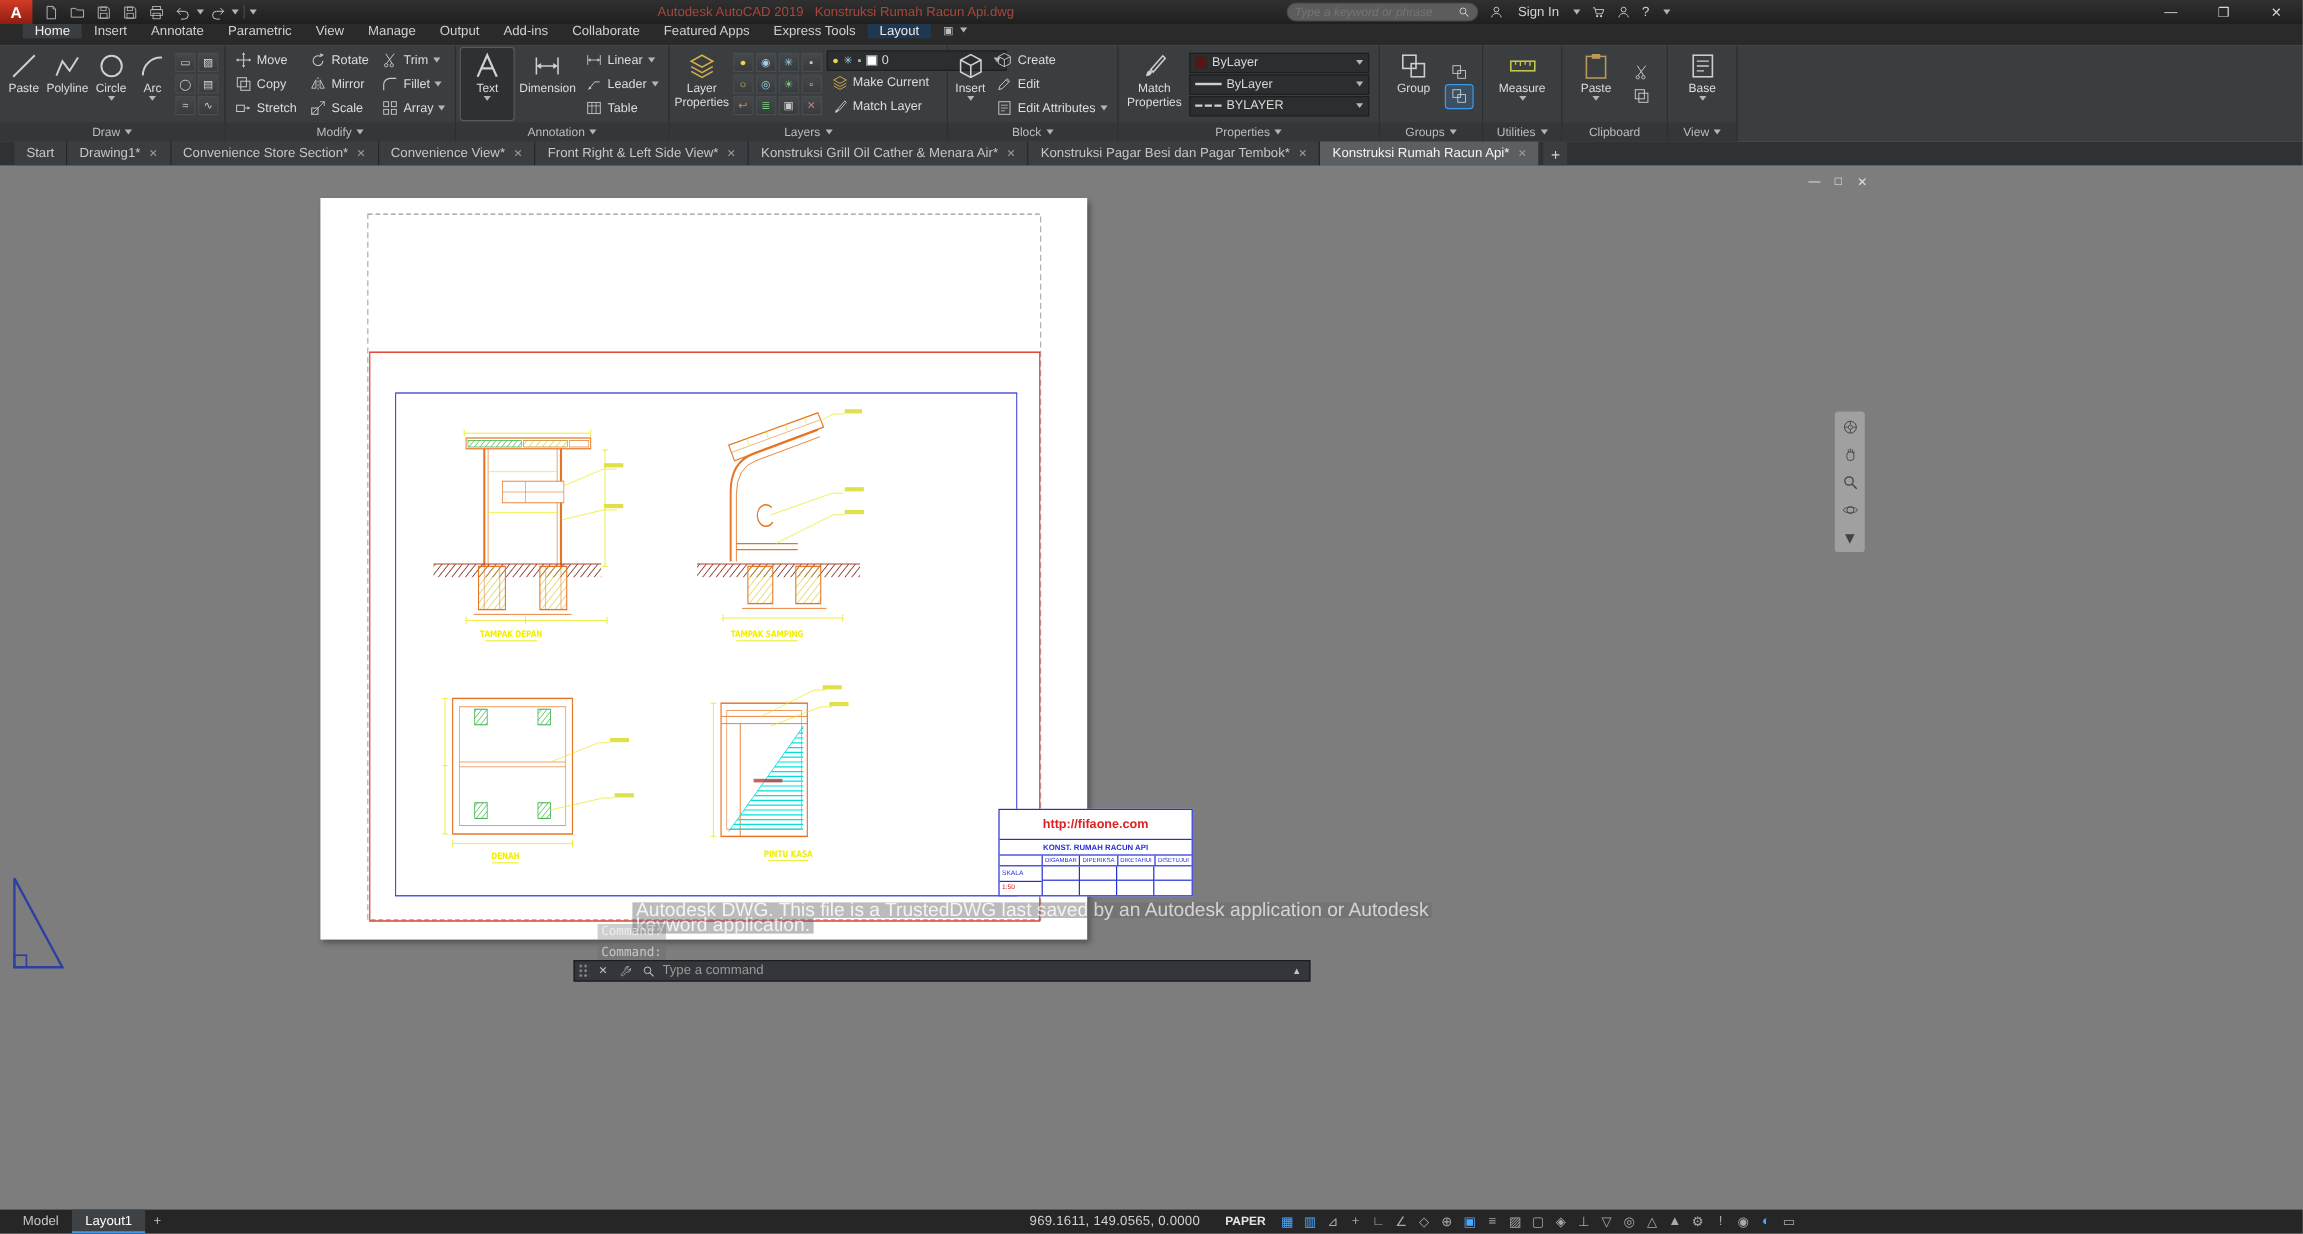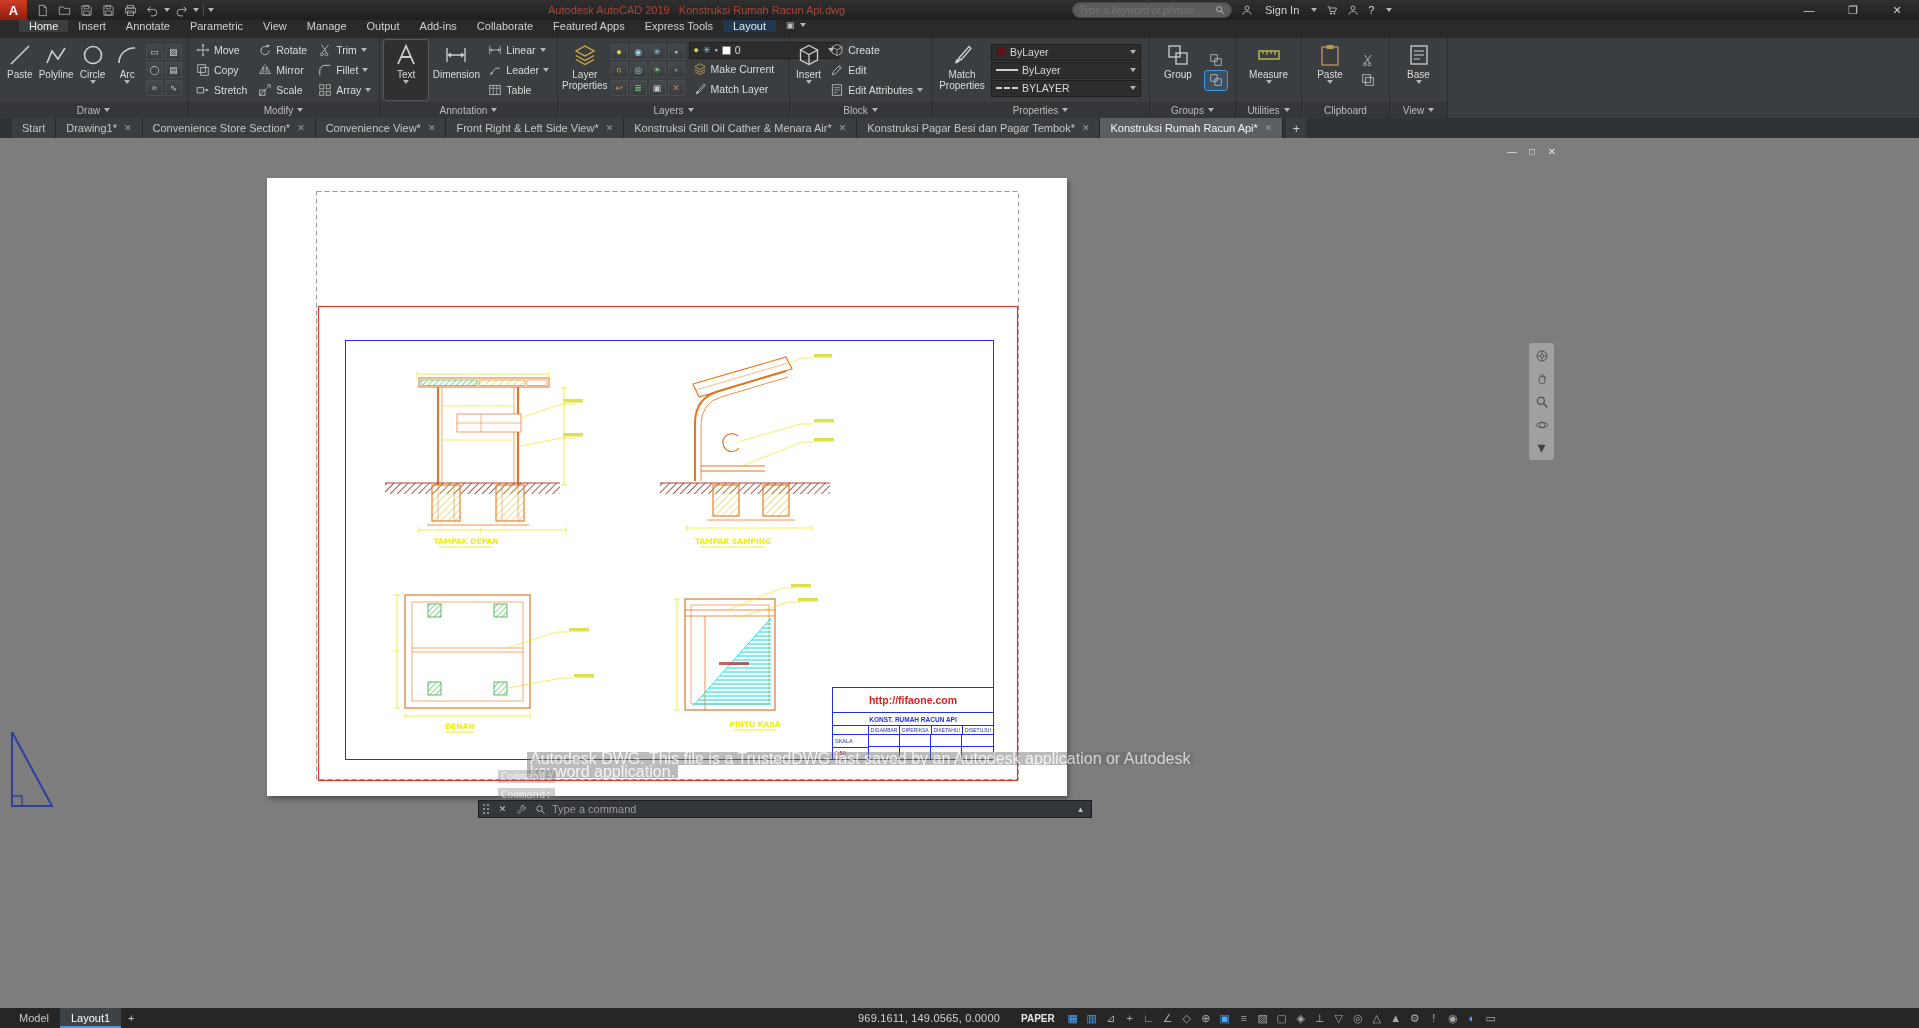--- a/index.html
+++ b/index.html
@@ -51,21 +51,21 @@
 .mi{width:17px;height:16px;border:1px solid #4a4d50;background:linear-gradient(#45484b,#393c3f);display:flex;align-items:center;justify-content:center;font-size:9px}
 .dline{display:inline-block;width:22px;height:0;border-top:2px solid #cfcfcf}
 
 .doctabs{height:20px;background:#2f3234;display:flex;align-items:stretch;padding-left:12px}
 .dtab{display:flex;align-items:center;gap:7px;padding:0 10px;background:#3a3e40;border-right:1px solid #242628;color:#c6c6c6;font-size:11px}
 .dtab.active{background:#5b5f61;color:#f4f4f4}
 .dtab .x{font-size:9px;color:#9e9e9e}
 .dtab-add{width:20px;display:flex;align-items:center;justify-content:center;background:#3a3e40;color:#cfcfcf;font-size:13px;margin-left:3px}
 
 .canvas{position:relative;width:1919px;height:870px;background:#7d7d7d;overflow:hidden}
-.paper{position:absolute;left:267px;top:40px;width:800px;height:618px;background:#fff;box-shadow:2px 3px 5px rgba(0,0,0,.35)}
+.paper{position:absolute;left:267px;top:27px;width:639px;height:618px;background:#fff;box-shadow:2px 3px 5px rgba(0,0,0,.35)}
 .dwg{position:absolute;inset:0;width:100%;height:100%}
 .dwg text{fill:#f0f000;font-size:7.5px;font-weight:bold;text-anchor:middle;font-family:"DejaVu Sans",sans-serif}
 
 .tblock{position:absolute;left:565px;top:509px;width:162px;height:73px;border:1.5px solid #2430d8;background:#fff;display:flex;flex-direction:column;font-family:Liberation Sans, sans-serif}
 .tb-web{height:25px;border-bottom:1px solid #2430d8;color:#e02020;font-weight:bold;font-size:10.5px;display:flex;align-items:center;justify-content:center}
 .tb-proj{height:13px;border-bottom:1px solid #2430d8;color:#2430d8;font-weight:bold;font-size:6.5px;display:flex;align-items:center;justify-content:center}
 .tb-head{height:9px;display:flex;border-bottom:1px solid #2430d8}
 .tb-cell{flex:1;border-right:1px solid #2430d8;font-size:5px;color:#2430d8;display:flex;align-items:center;justify-content:center;overflow:hidden}
 .tb-first{flex:none;width:36px}
 .tb-cell:last-child{border-right:none}

